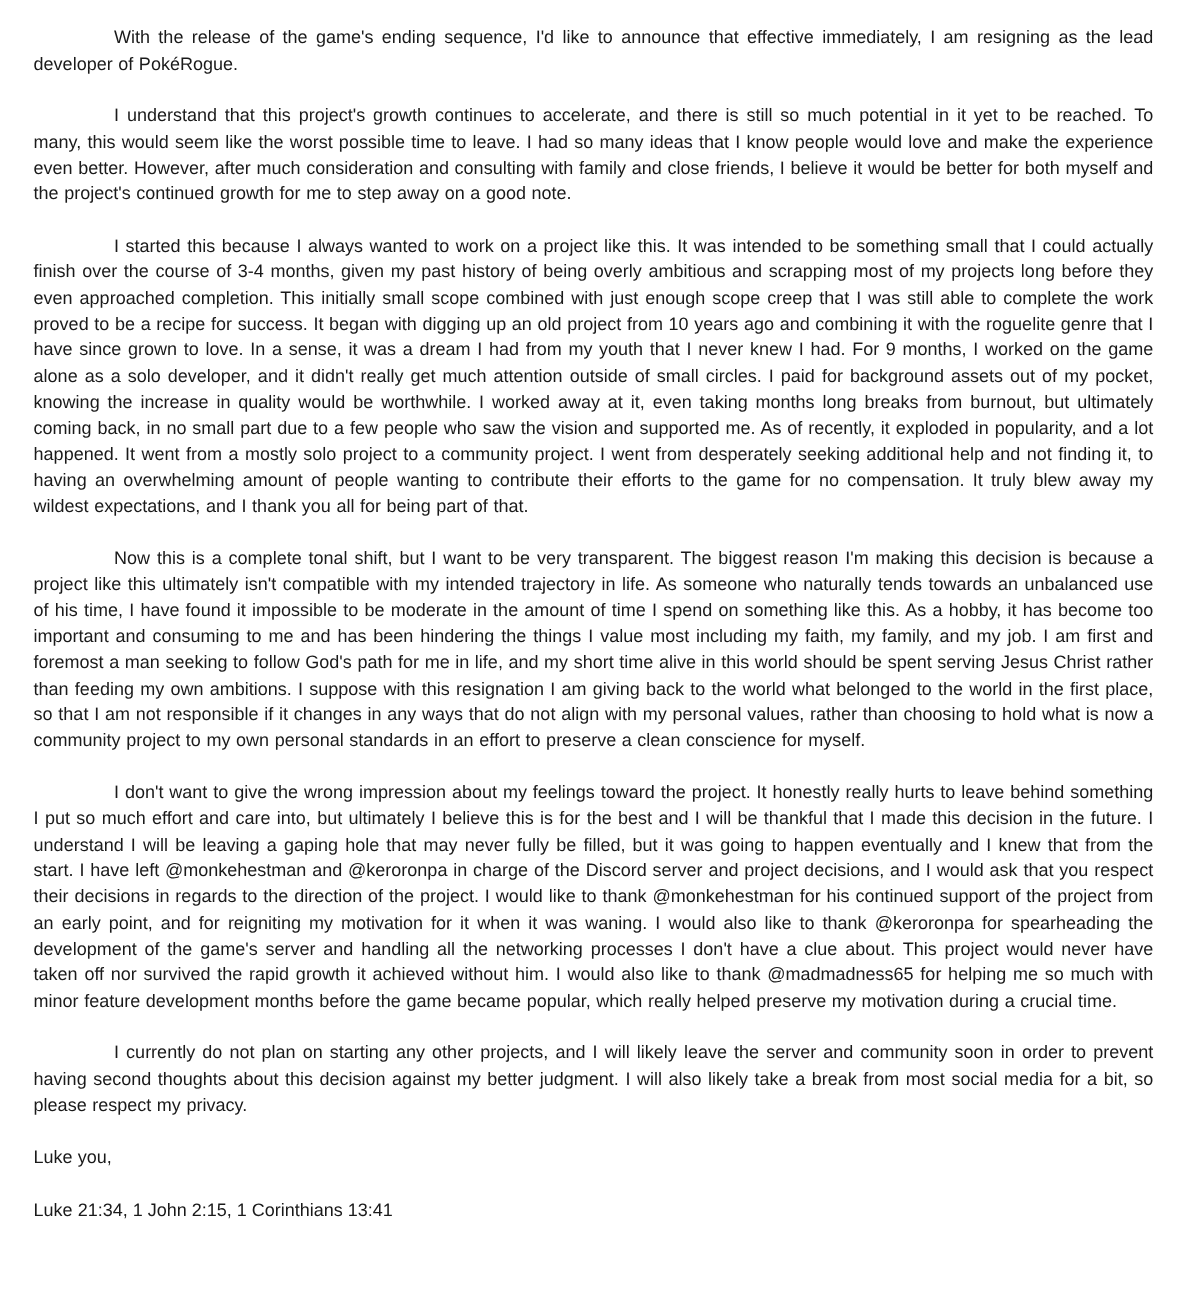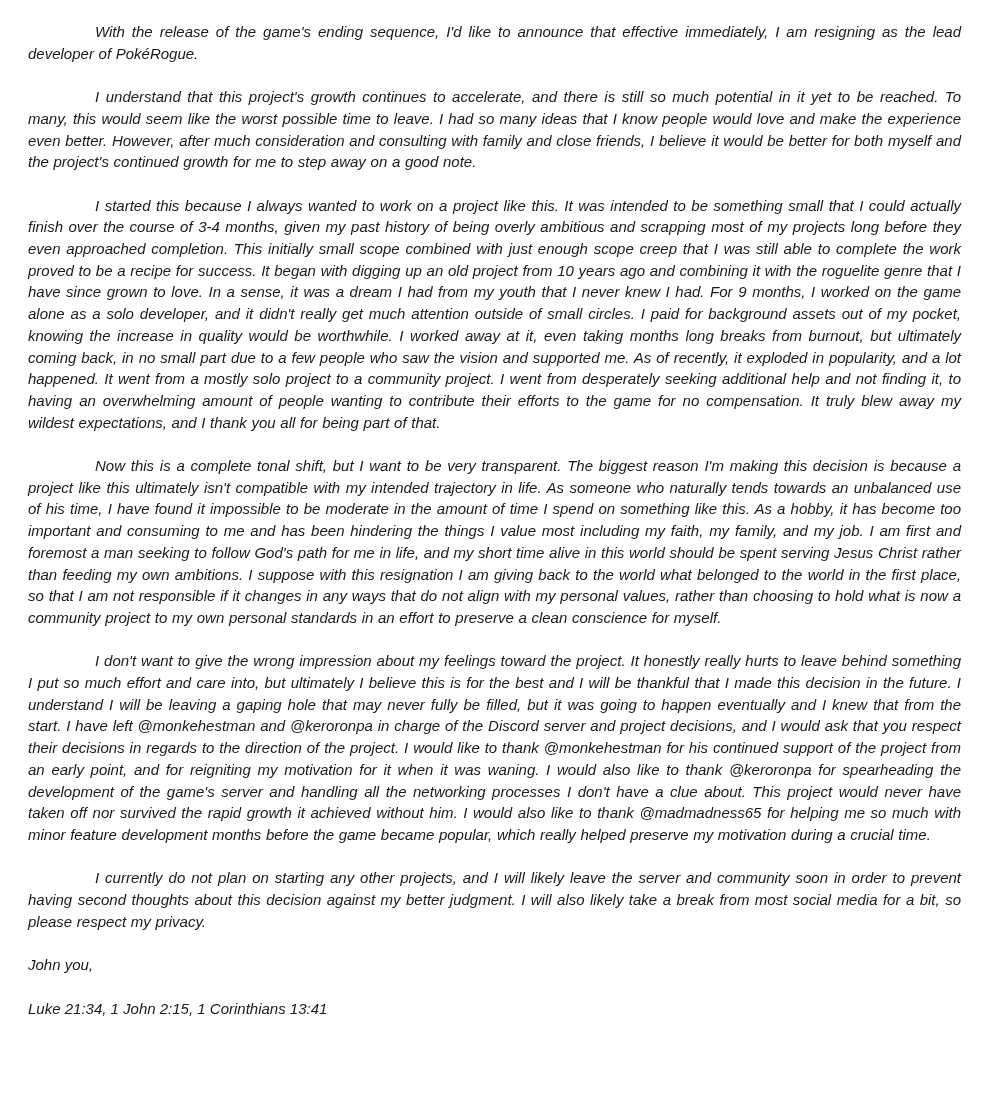--- a/index.html
+++ b/index.html
@@ -16,21 +16,20 @@
     line-height: 21.7px;
     color: #1a1a1a;
     -webkit-font-smoothing: antialiased;
   }
   .page {
     box-sizing: border-box;
     width: 991px;
     min-height: 1093px;
     padding: 21px 30px 24px 28px;
     background: #ffffff;
-    font-style: italic;
   }
   .para {
     margin: 0 0 21.7px 0;
     text-align: justify;
     text-indent: 67px;
     word-spacing: 0.5px;
   }
   .closing-block {
     margin: 0 0 21.7px 0;
     text-align: left;
@@ -50,17 +49,17 @@
 
 <div class="page">
   <p class="para">With the release of the game's ending sequence, I'd like to announce that effective immediately, I am resigning as the lead developer of PokéRogue.</p>
   <p class="para">I understand that this project's growth continues to accelerate, and there is still so much potential in it yet to be reached. To many, this would seem like the worst possible time to leave. I had so many ideas that I know people would love and make the experience even better. However, after much consideration and consulting with family and close friends, I believe it would be better for both myself and the project's continued growth for me to step away on a good note.</p>
   <p class="para">I started this because I always wanted to work on a project like this. It was intended to be something small that I could actually finish over the course of 3-4 months, given my past history of being overly ambitious and scrapping most of my projects long before they even approached completion. This initially small scope combined with just enough scope creep that I was still able to complete the work proved to be a recipe for success. It began with digging up an old project from 10 years ago and combining it with the roguelite genre that I have since grown to love. In a sense, it was a dream I had from my youth that I never knew I had. For 9 months, I worked on the game alone as a solo developer, and it didn't really get much attention outside of small circles. I paid for background assets out of my pocket, knowing the increase in quality would be worthwhile. I worked away at it, even taking months long breaks from burnout, but ultimately coming back, in no small part due to a few people who saw the vision and supported me. As of recently, it exploded in popularity, and a lot happened. It went from a mostly solo project to a community project. I went from desperately seeking additional help and not finding it, to having an overwhelming amount of people wanting to contribute their efforts to the game for no compensation. It truly blew away my wildest expectations, and I thank you all for being part of that.</p>
   <p class="para">Now this is a complete tonal shift, but I want to be very transparent. The biggest reason I'm making this decision is because a project like this ultimately isn't compatible with my intended trajectory in life. As someone who naturally tends towards an unbalanced use of his time, I have found it impossible to be moderate in the amount of time I spend on something like this. As a hobby, it has become too important and consuming to me and has been hindering the things I value most including my faith, my family, and my job. I am first and foremost a man seeking to follow God's path for me in life, and my short time alive in this world should be spent serving Jesus Christ rather than feeding my own ambitions. I suppose with this resignation I am giving back to the world what belonged to the world in the first place, so that I am not responsible if it changes in any ways that do not align with my personal values, rather than choosing to hold what is now a community project to my own personal standards in an effort to preserve a clean conscience for myself.</p>
   <p class="para">I don't want to give the wrong impression about my feelings toward the project. It honestly really hurts to leave behind something I put so much effort and care into, but ultimately I believe this is for the best and I will be thankful that I made this decision in the future. I understand I will be leaving a gaping hole that may never fully be filled, but it was going to happen eventually and I knew that from the start. I have left @monkehestman and @keroronpa in charge of the Discord server and project decisions, and I would ask that you respect their decisions in regards to the direction of the project. I would like to thank @monkehestman for his continued support of the project from an early point, and for reigniting my motivation for it when it was waning. I would also like to thank @keroronpa for spearheading the development of the game's server and handling all the networking processes I don't have a clue about. This project would never have taken off nor survived the rapid growth it achieved without him. I would also like to thank @madmadness65 for helping me so much with minor feature development months before the game became popular, which really helped preserve my motivation during a crucial time.</p>
   <p class="para">I currently do not plan on starting any other projects, and I will likely leave the server and community soon in order to prevent having second thoughts about this decision against my better judgment. I will also likely take a break from most social media for a bit, so please respect my privacy.</p>
 
   <div class="closing-block">
-    <div class="closing-line">John you,</div>
+    <div class="closing-line">Luke you,</div>
   </div>
 
   <p class="scripture">Luke 21:34, 1 John 2:15, 1 Corinthians 13:41</p>
 </div>
 
 </body></html>

